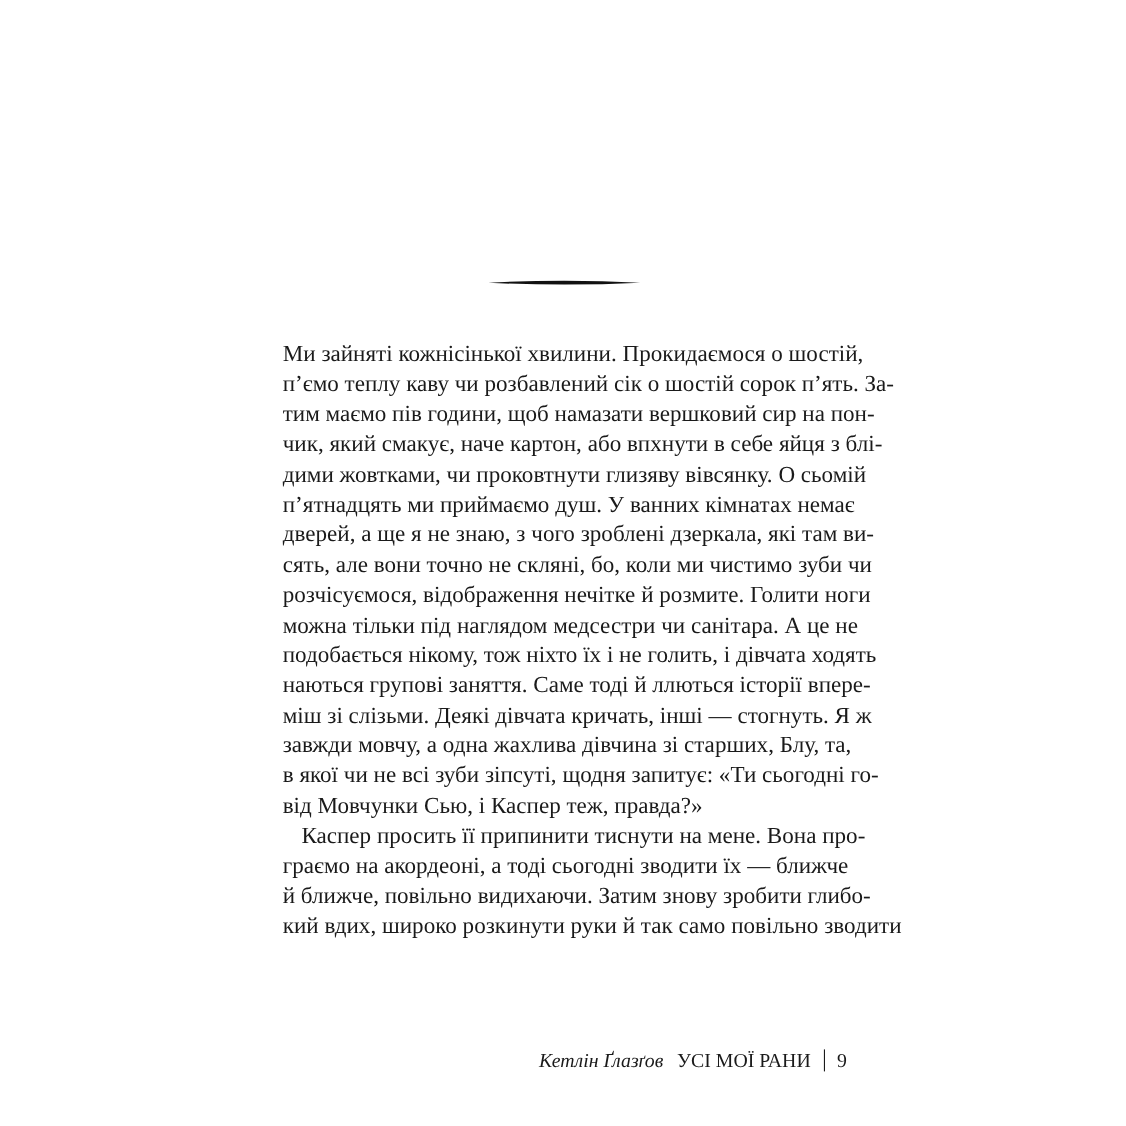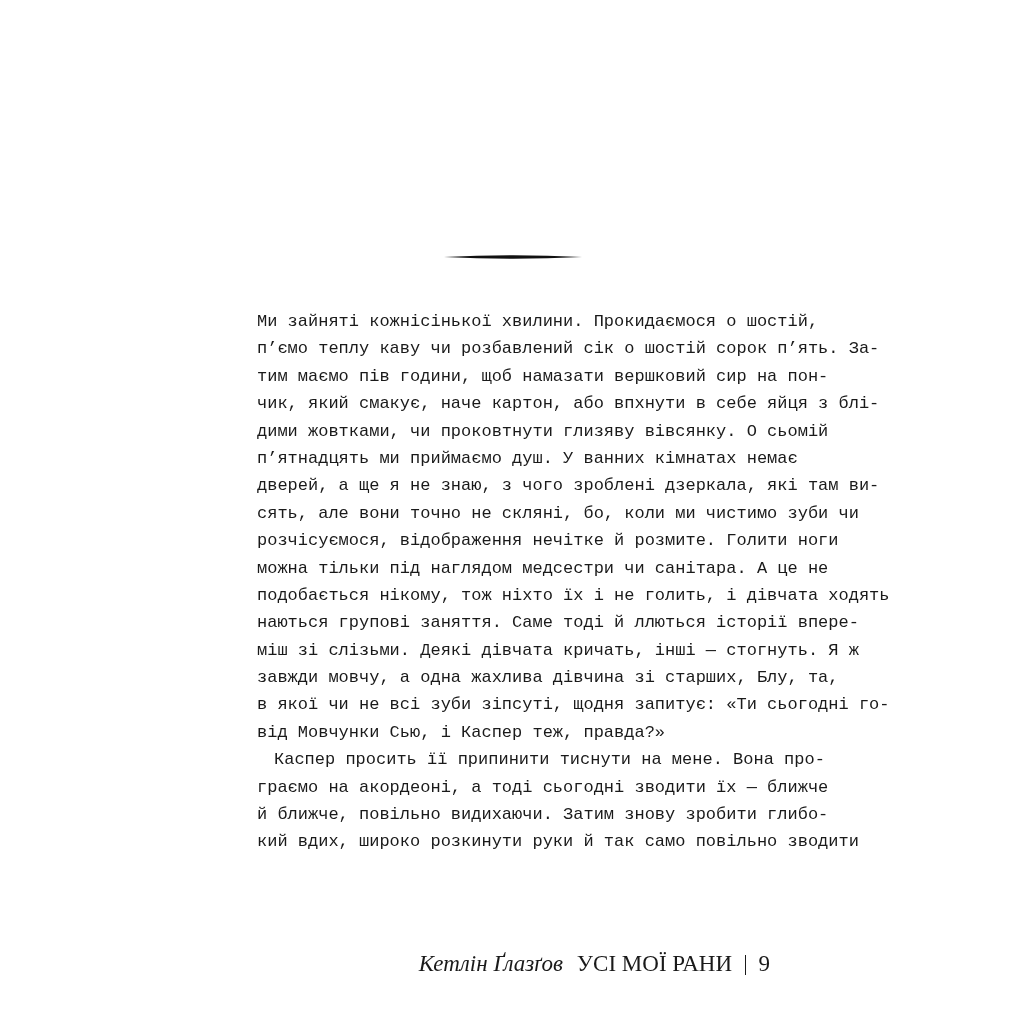--- a/index.html
+++ b/index.html
@@ -26,38 +26,37 @@
     .text-block {
       position: absolute;
       left: 257px;
       top: 308px;
       width: 513px;
     }
     .line {
       display: block;
       height: 27.4px;
       line-height: 27.4px;
-      font-size: 17px;
+      font-size: 21px;
       white-space: nowrap;
       text-align: justify;
       text-align-last: justify;
-      font-family: Liberation Mono, monospace;
     }
     .line.last {
       text-align: right;
       text-align-last: left;
     }
     .line.indent {
       padding-left: 17px;
     }
     .footer {
       position: absolute;
       top: 952px;
       right: 254px;
-      font-size: 23px;
+      font-size: 18px;
       line-height: 24px;
       white-space: nowrap;
       color: #1a1a1a;
     }
     .footer .author {
       font-style: italic;
       margin-right: 8px;
     }
     .footer .sep {
       display: inline-block;

